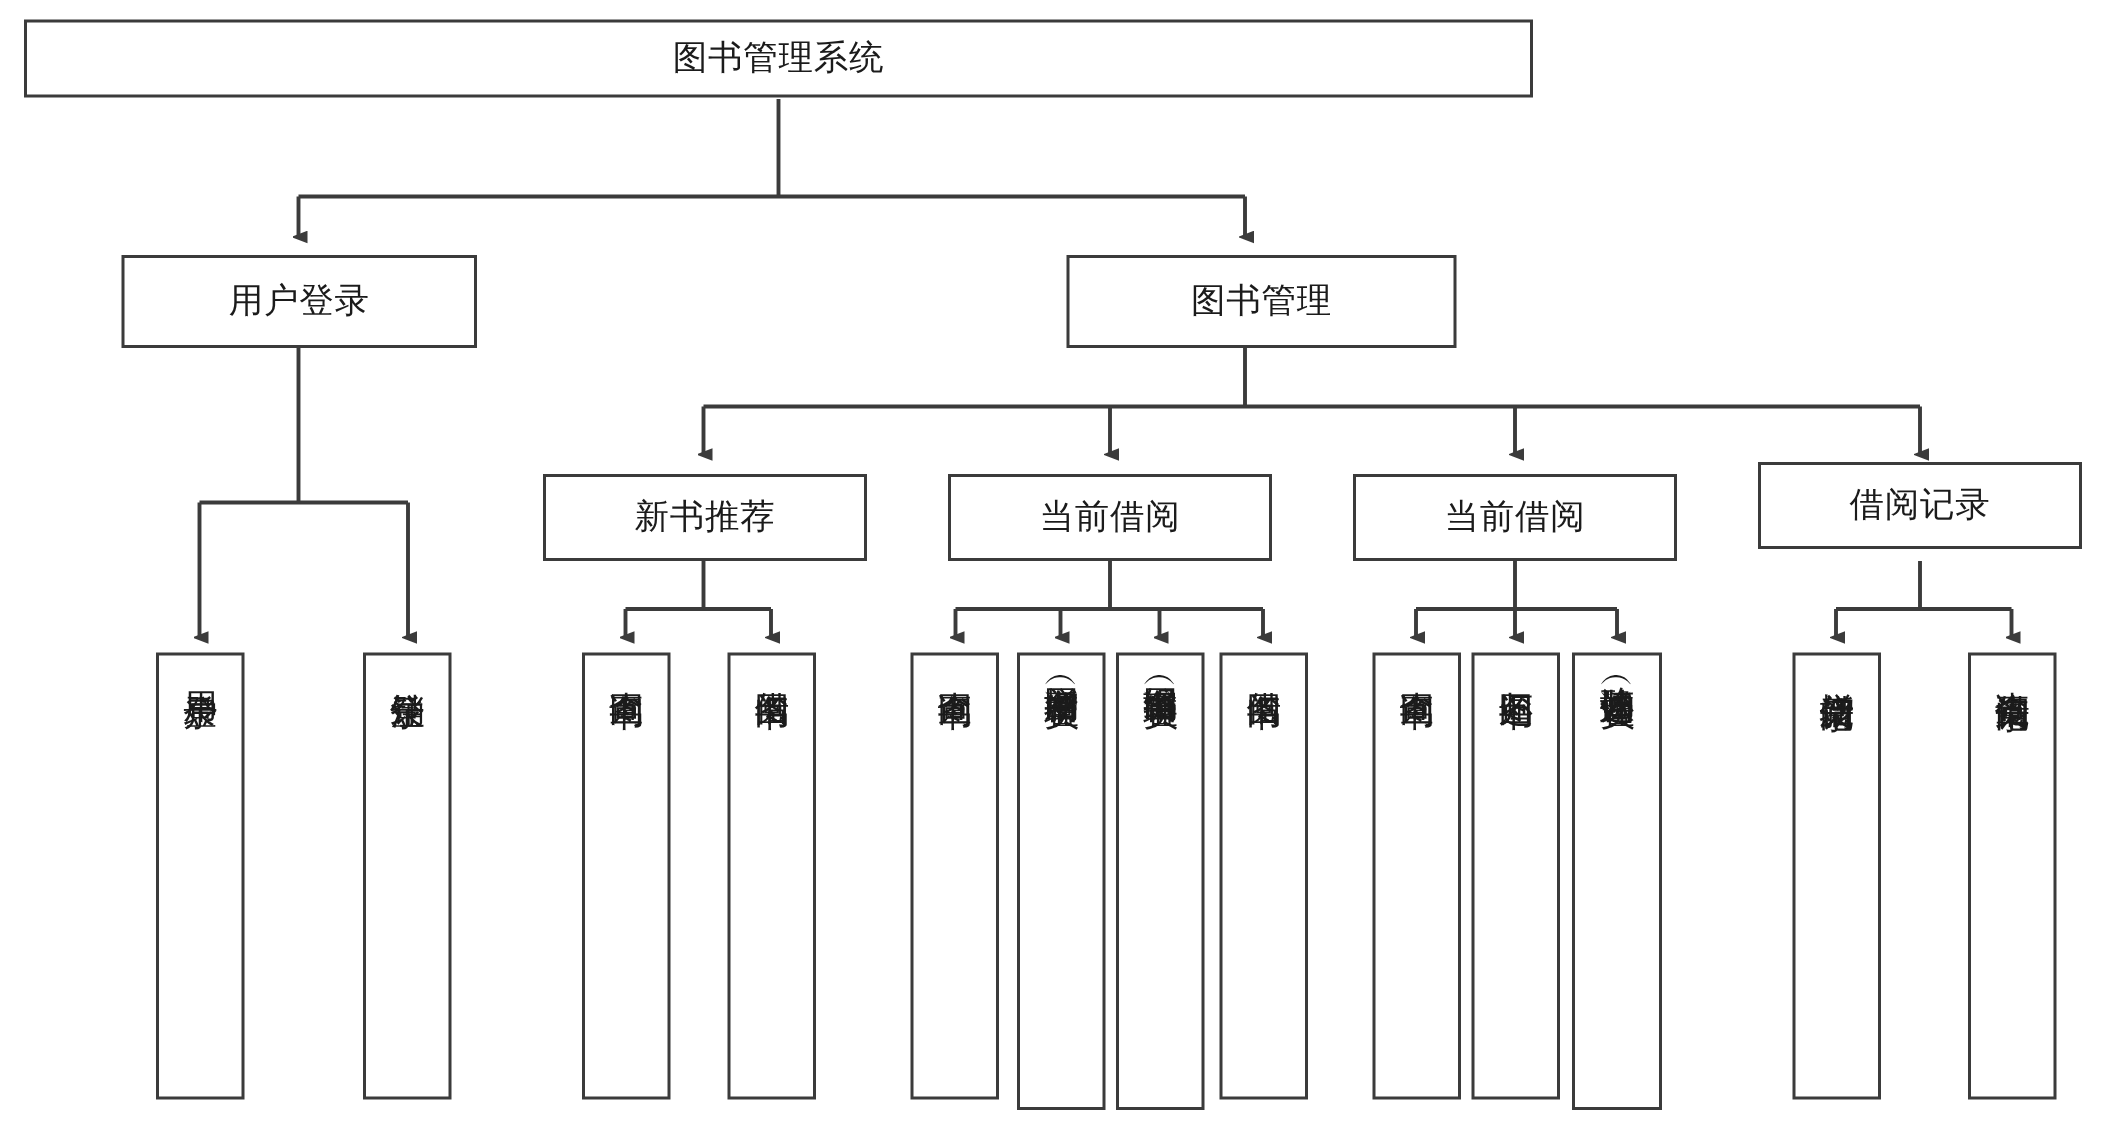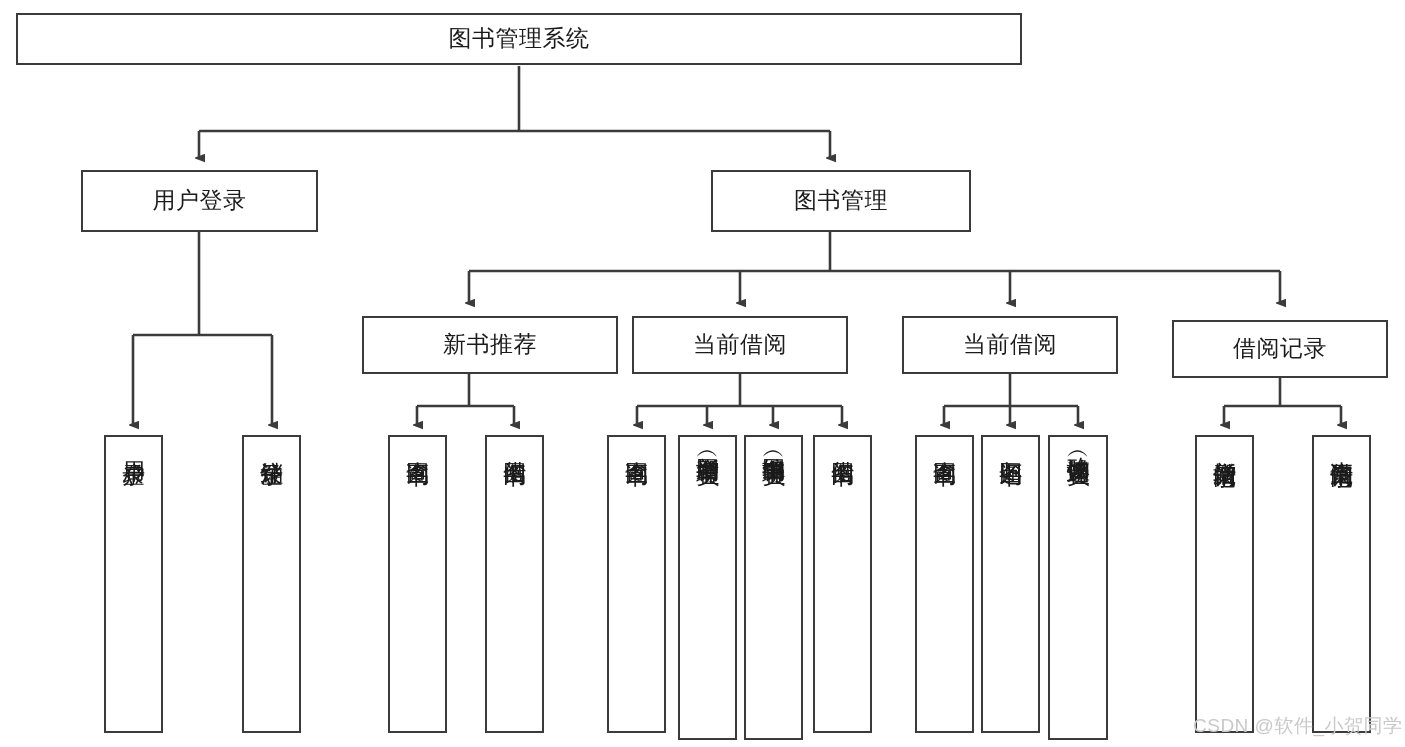--- a/index.html
+++ b/index.html
@@ -129,30 +129,30 @@
     <span class="label-h">图书管理系统</span>
   </div>
 
   <div class="node" style="left:81px; top:170px; width:237px; height:62px;">
     <span class="label-h">用户登录</span>
   </div>
   <div class="node" style="left:711px; top:170px; width:260px; height:62px;">
     <span class="label-h">图书管理</span>
   </div>
 
-  <div class="node" style="left:362px; top:316px; width:256px; height:58px;">
+  <div class="node" style="left:362px; top:316px; width:216px; height:58px;">
     <span class="label-h">新书推荐</span>
   </div>
   <div class="node" style="left:632px; top:316px; width:216px; height:58px;">
     <span class="label-h">当前借阅</span>
   </div>
   <div class="node" style="left:902px; top:316px; width:216px; height:58px;">
     <span class="label-h">当前借阅</span>
   </div>
-  <div class="node" style="left:1172px; top:320px; width:216px; height:58px;">
+  <div class="node" style="left:1172px; top:308px; width:216px; height:58px;">
     <span class="label-h">借阅记录</span>
   </div>
 
   <div class="node leaf" style="left:104px; top:435px; width:59px; height:298px;">
     <span class="label-v">用户登录</span>
   </div>
   <div class="node leaf" style="left:242px; top:435px; width:59px; height:298px;">
     <span class="label-v">注销登录</span>
   </div>
 
@@ -186,15 +186,14 @@
     <span class="label-v">确认归还（管理员）</span>
   </div>
 
   <div class="node leaf" style="left:1195px; top:435px; width:59px; height:298px;">
     <span class="label-v">新增借阅记录</span>
   </div>
   <div class="node leaf" style="left:1312px; top:435px; width:59px; height:298px;">
     <span class="label-v">查询借阅记录</span>
   </div>
 
-  <div id="watermark">CSDN @软件_小贺同学</div>
 
 </div>
 
 </body></html>

